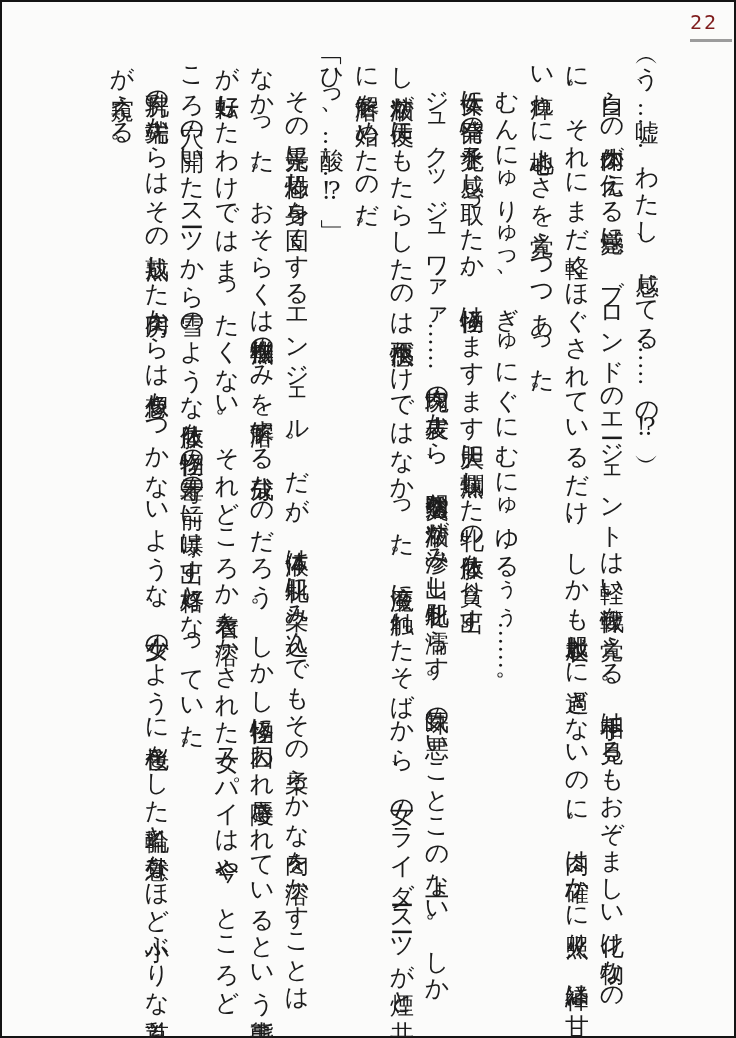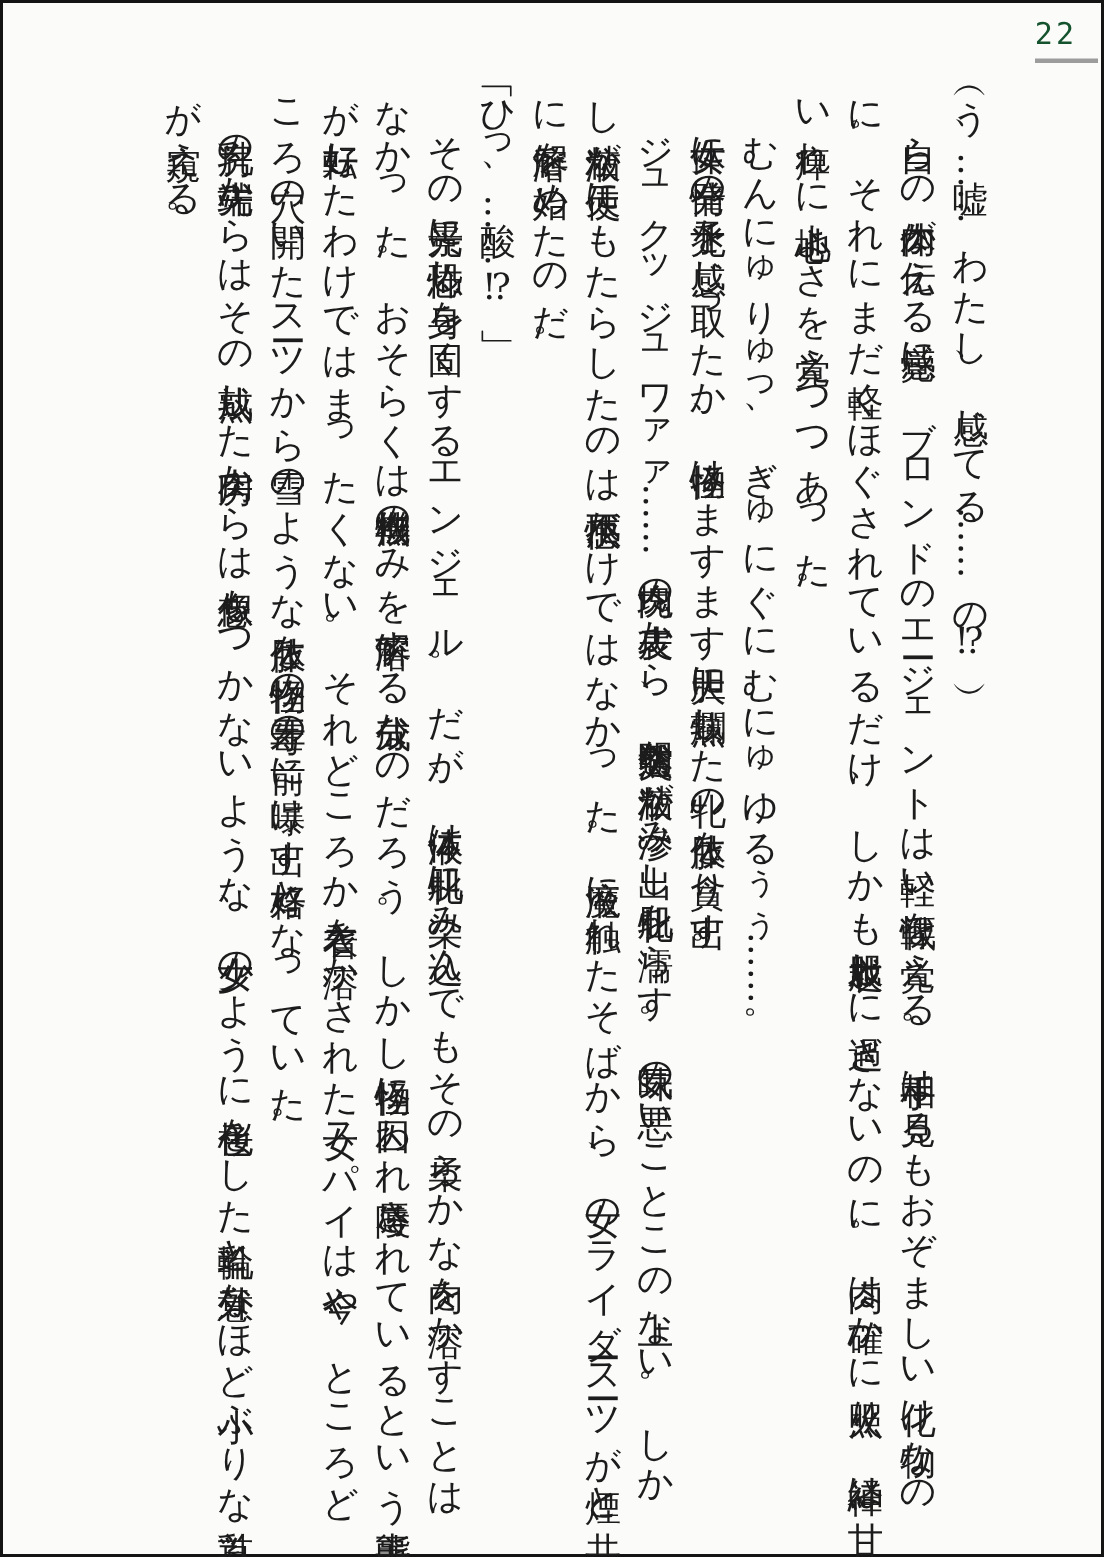--- a/index.html
+++ b/index.html
@@ -20,21 +20,21 @@
     box-sizing: content-box;
   }
   .page-number {
     position: absolute;
     top: 8px;
     right: 16px;
     font-family: "DejaVu Sans Mono", monospace;
     font-size: 20px;
     font-weight: 400;
     letter-spacing: 2px;
-    color: #14532d;
+    color: #7f1d1d;
   }
   .page-number-underline {
     position: absolute;
     top: 37px;
     right: 2px;
     width: 42px;
     height: 3px;
     background: #9c9c9c;
   }
   .text-block {

